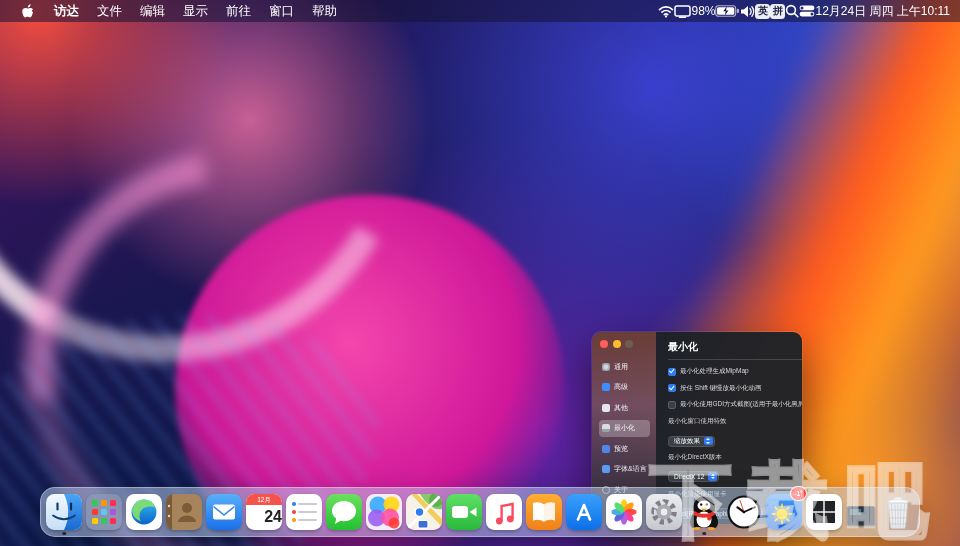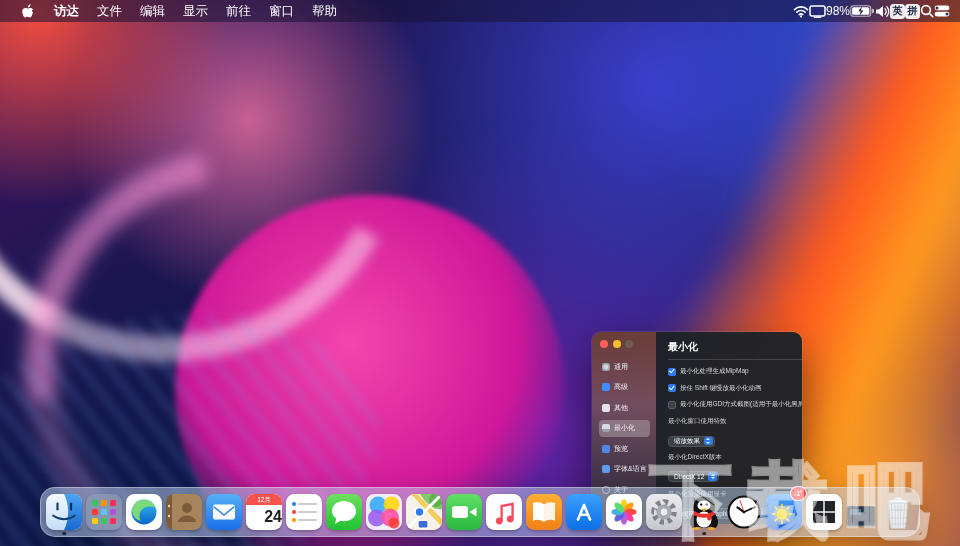--- a/index.html
+++ b/index.html
@@ -177,20 +177,21 @@
       <svg width="14" height="14" viewBox="0 0 14 14" fill="none" stroke="#fff" stroke-width="1.6" stroke-linecap="round">
           <circle cx="6" cy="6" r="4.4"></circle>
           <path d="M9.4 9.4 L12.8 12.8"></path>
         </svg>
       <svg width="16" height="12" viewBox="0 0 16 12">
           <rect x="0.6" y="0.6" width="14.8" height="4.7" rx="2.35" fill="#fff"></rect>
           <circle cx="3" cy="2.95" r="1.5" fill="#2a2e5c"></circle>
           <rect x="0.6" y="6.7" width="14.8" height="4.7" rx="2.35" fill="#fff"></rect>
           <circle cx="13" cy="9.05" r="1.5" fill="#2a2e5c"></circle>
         </svg>
+      <span class="mb-text">12月24日 周四 上午10:11</span>
     </div>
   </div>
 
   <div class="window">
     <div class="sidebar">
       <div class="traffic">
         <span class="tl close"></span>
         <span class="tl min"></span>
         <span class="tl zoom"></span>
       </div>

